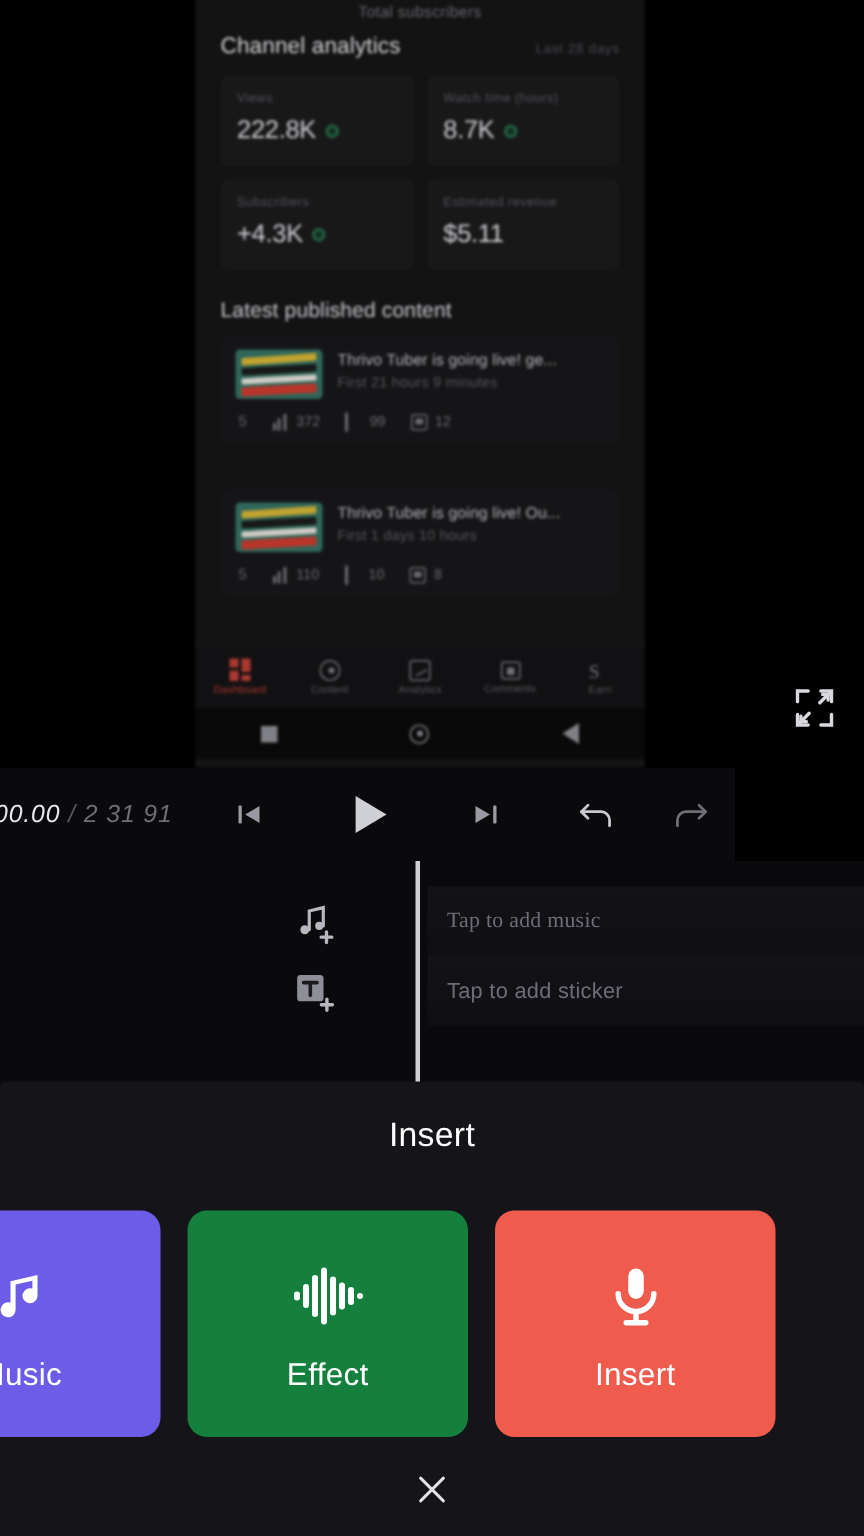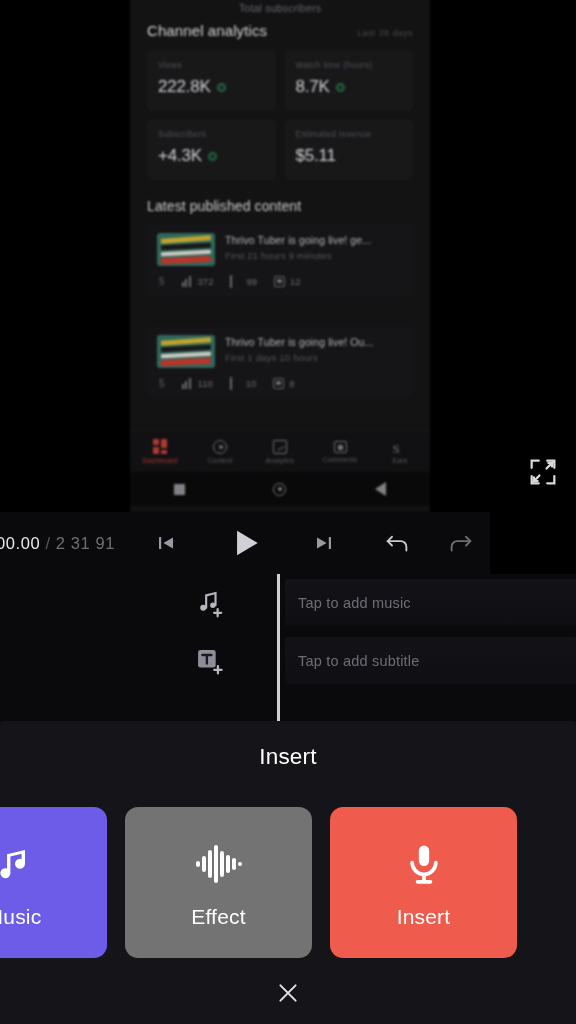--- a/index.html
+++ b/index.html
@@ -121,21 +121,21 @@
   .nav-tri { width: 0; height: 0; border-top: 7px solid transparent; border-bottom: 7px solid transparent; border-right: 11px solid #8d8d94; }
 
   .fullscreen-btn {
     position: absolute; right: 16px; top: 455px; width: 34px; height: 34px;
     cursor: pointer;
   }
 
   
   .transport {
     position: absolute; left: 0; top: 512px; width: 490px; height: 62px;
-    background: #0a0a0c; display: flex; align-items: center;
+    background: #0a0a0c; display: flex; align-items: center; font-style: italic;
   }
   .timecode {
     position: absolute; left: -4px; font-size: 16.5px; letter-spacing: .6px;
     white-space: nowrap;
   }
   .timecode .cur { color: #e9e9ee; }
   .timecode .sep { color: #58585f; }
   .timecode .tot { color: #6e6e76; }
   .t-ctrls {
     position: absolute; left: 0; right: 0; display: flex; align-items: center;
@@ -147,21 +147,21 @@
   
   .tracks {
     position: absolute; left: 0; top: 574px; width: 576px; height: 153px;
     background: #0a0a0c; overflow: hidden;
   }
   .playhead {
     position: absolute; left: 277px; top: 0; width: 2.5px; height: 153px;
     background: #cfcfd6; z-index: 5;
   }
   .track-row { position: absolute; left: 0; right: 0; height: 49px; display: flex; align-items: center; }
-  .track-row.r1 { top: 4px; }
+  .track-row.r1 { top: 16px; font-family: Liberation Serif, serif; }
   .track-row.r2 { top: 62px; }
   .track-row.r3 { top: 120px; }
   .track-ic {
     position: absolute; left: 190px; width: 40px; height: 40px;
     display: flex; align-items: center; justify-content: center; cursor: pointer;
   }
   .track-lane {
     position: absolute; left: 285px; right: 0; height: 47px;
     background: linear-gradient(180deg,#131317 0%,#0f0f13 100%);
     display: flex; align-items: center; padding-left: 13px;
@@ -418,41 +418,41 @@
 
     <div class="track-row r2">
       <div class="track-ic">
         <svg width="34" height="34" viewBox="0 0 24 24">
           <rect x="3.6" y="4.2" width="12.4" height="12.4" rx="1.6" fill="#8e8e98"></rect>
           <path d="M6.6 7.8h6.4M9.8 7.8v6" stroke="#1a1a1f" stroke-width="1.7" stroke-linecap="round"></path>
           <path d="M17.6 15.6v5.2M15 18.2h5.2" stroke="#b7b7c0" stroke-width="1.6" stroke-linecap="round"></path>
         </svg>
       </div>
       <div class="track-lane">
-        <span>Tap to add subtitle</span>
+        <span>Tap to add sticker</span>
       </div>
     </div>
 
   </div>
 
   <div class="sheet">
     <div class="sheet-title">Insert</div>
 
     <div class="cards">
 
       <div class="card" style="background:#6c5ce7">
         <div class="card-ic">
           <svg width="48" height="48" viewBox="0 0 24 24" fill="#fff">
             <path d="M10.2 16.6a2.5 2.5 0 1 1-1.7-2.37V7.1l9-2.1v6.9a2.5 2.5 0 1 1-1.7-2.37V6.9l-5.6 1.3z"></path>
           </svg>
         </div>
         <div class="card-label">Music</div>
       </div>
 
-      <div class="card" style="background:#737373">
+      <div class="card" style="background:#15803d">
         <div class="card-ic">
           <svg width="50" height="48" viewBox="0 0 50 48" fill="#fff">
             <rect x="2" y="21" width="4" height="6" rx="2"></rect>
             <rect x="8" y="16" width="4" height="16" rx="2"></rect>
             <rect x="14" y="10" width="4" height="28" rx="2"></rect>
             <rect x="20" y="5" width="4" height="38" rx="2"></rect>
             <rect x="26" y="11" width="4" height="26" rx="2"></rect>
             <rect x="32" y="15" width="4" height="18" rx="2"></rect>
             <rect x="38" y="18" width="4" height="12" rx="2"></rect>
             <rect x="44" y="22" width="4" height="4" rx="2"></rect>

